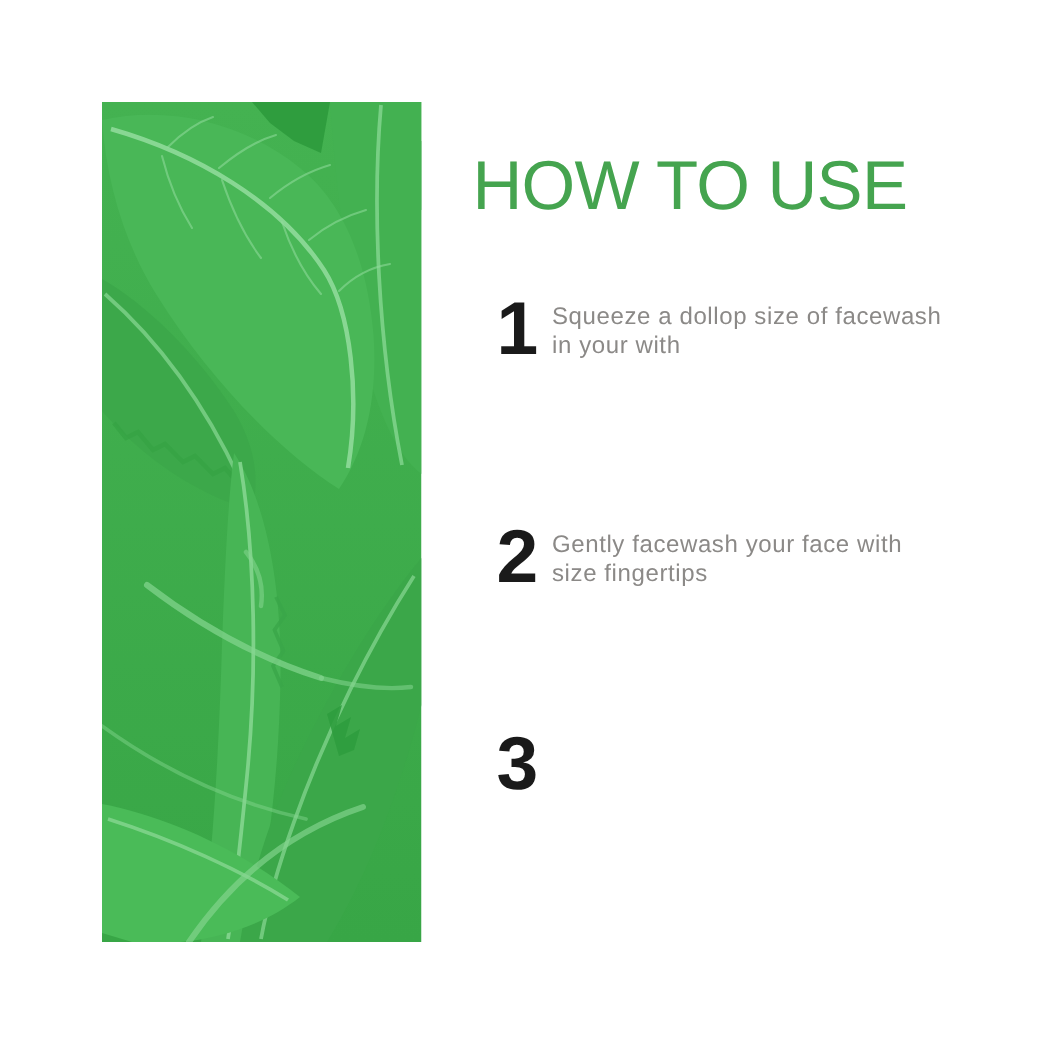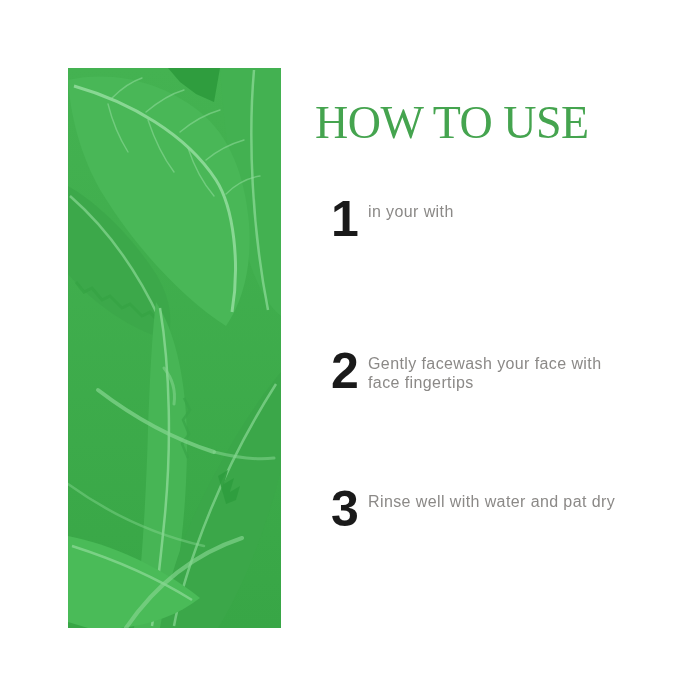--- a/index.html
+++ b/index.html
@@ -13,21 +13,21 @@
   .leaf-panel{
     position:absolute;
     left:68px;top:68px;
     width:213px;height:560px;
   }
   .leaf-panel svg{display:block;width:100%;height:100%;}
   .title{
     position:absolute;
     left:315px;top:96px;
     margin:0;
-    font-family:Liberation Serif, serif;
+    font-family:Liberation Sans, sans-serif;
     font-weight:400;
     font-size:46px;
     letter-spacing:-0.5px;
     color:#45A44F;
     white-space:nowrap;
   }
   .step{
     position:absolute;
     left:331px;
     display:flex;
@@ -111,32 +111,30 @@
         <path d="M96,300 C104,310 108,322 106,336" stroke-width="3" opacity="0.55"></path>
       </g>
     </svg>
   </div>
 
   <h1 class="title">HOW TO USE</h1>
 
   <div class="step step-1">
     <div class="num">1</div>
     <div class="lines">
+      <div>Squeeze a dollop size of facewash</div>
       <div>in your with</div>
     </div>
   </div>
 
   <div class="step step-2">
     <div class="num">2</div>
     <div class="lines">
       <div>Gently facewash your face with</div>
-      <div>face fingertips</div>
+      <div>size fingertips</div>
     </div>
   </div>
 
   <div class="step step-3">
     <div class="num">3</div>
-    <div class="lines">
-      <div>Rinse well with water and pat dry</div>
-    </div>
   </div>
 
 </div>
 
 </body></html>

